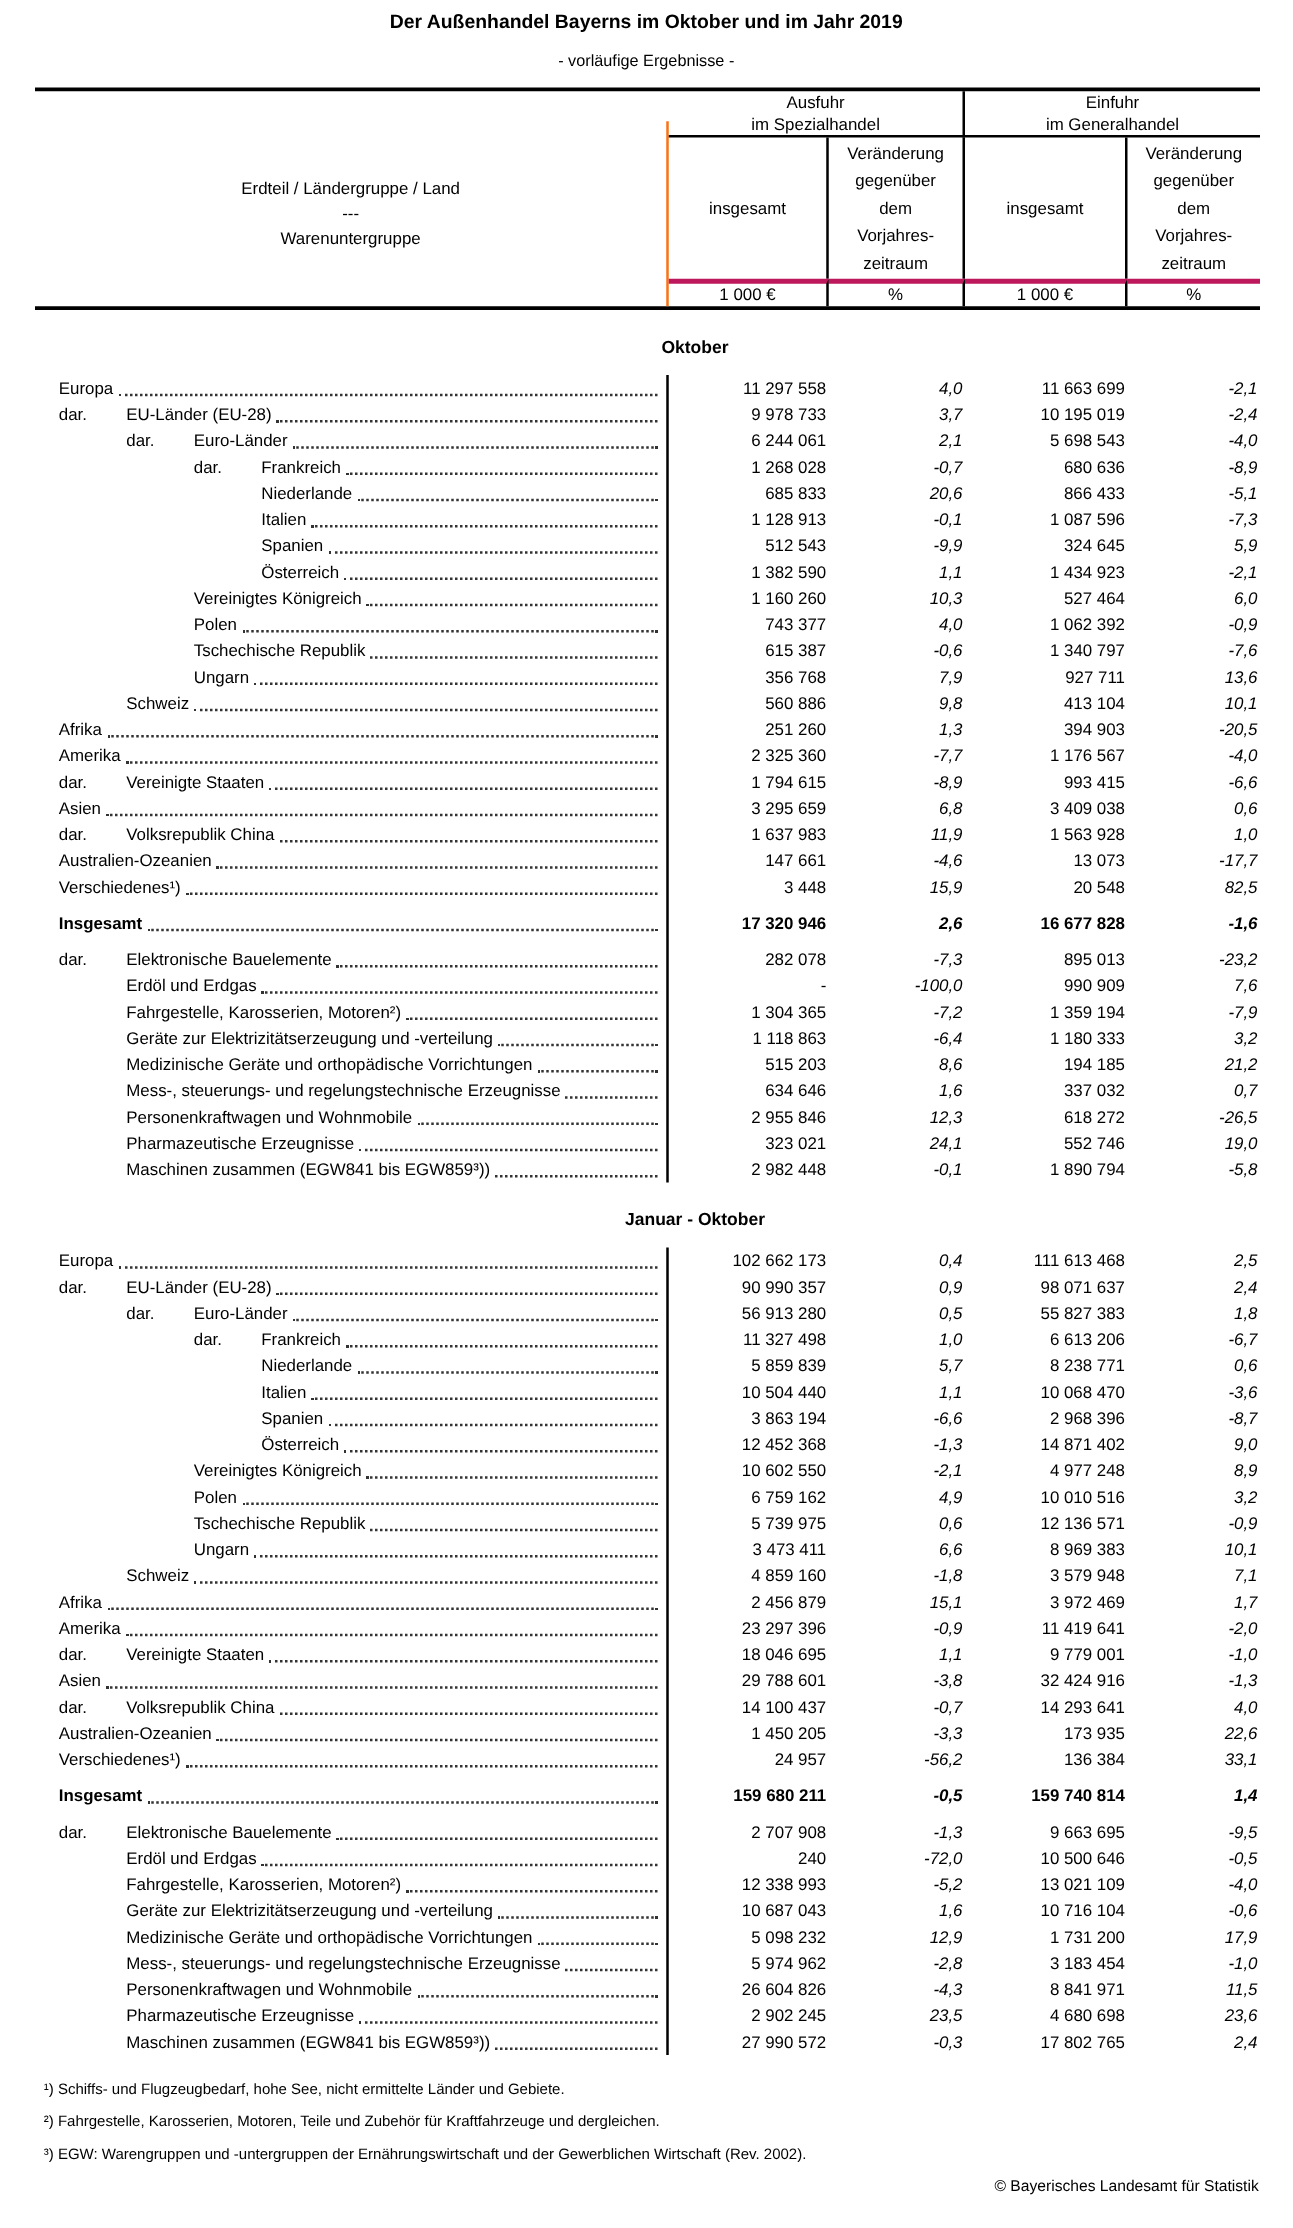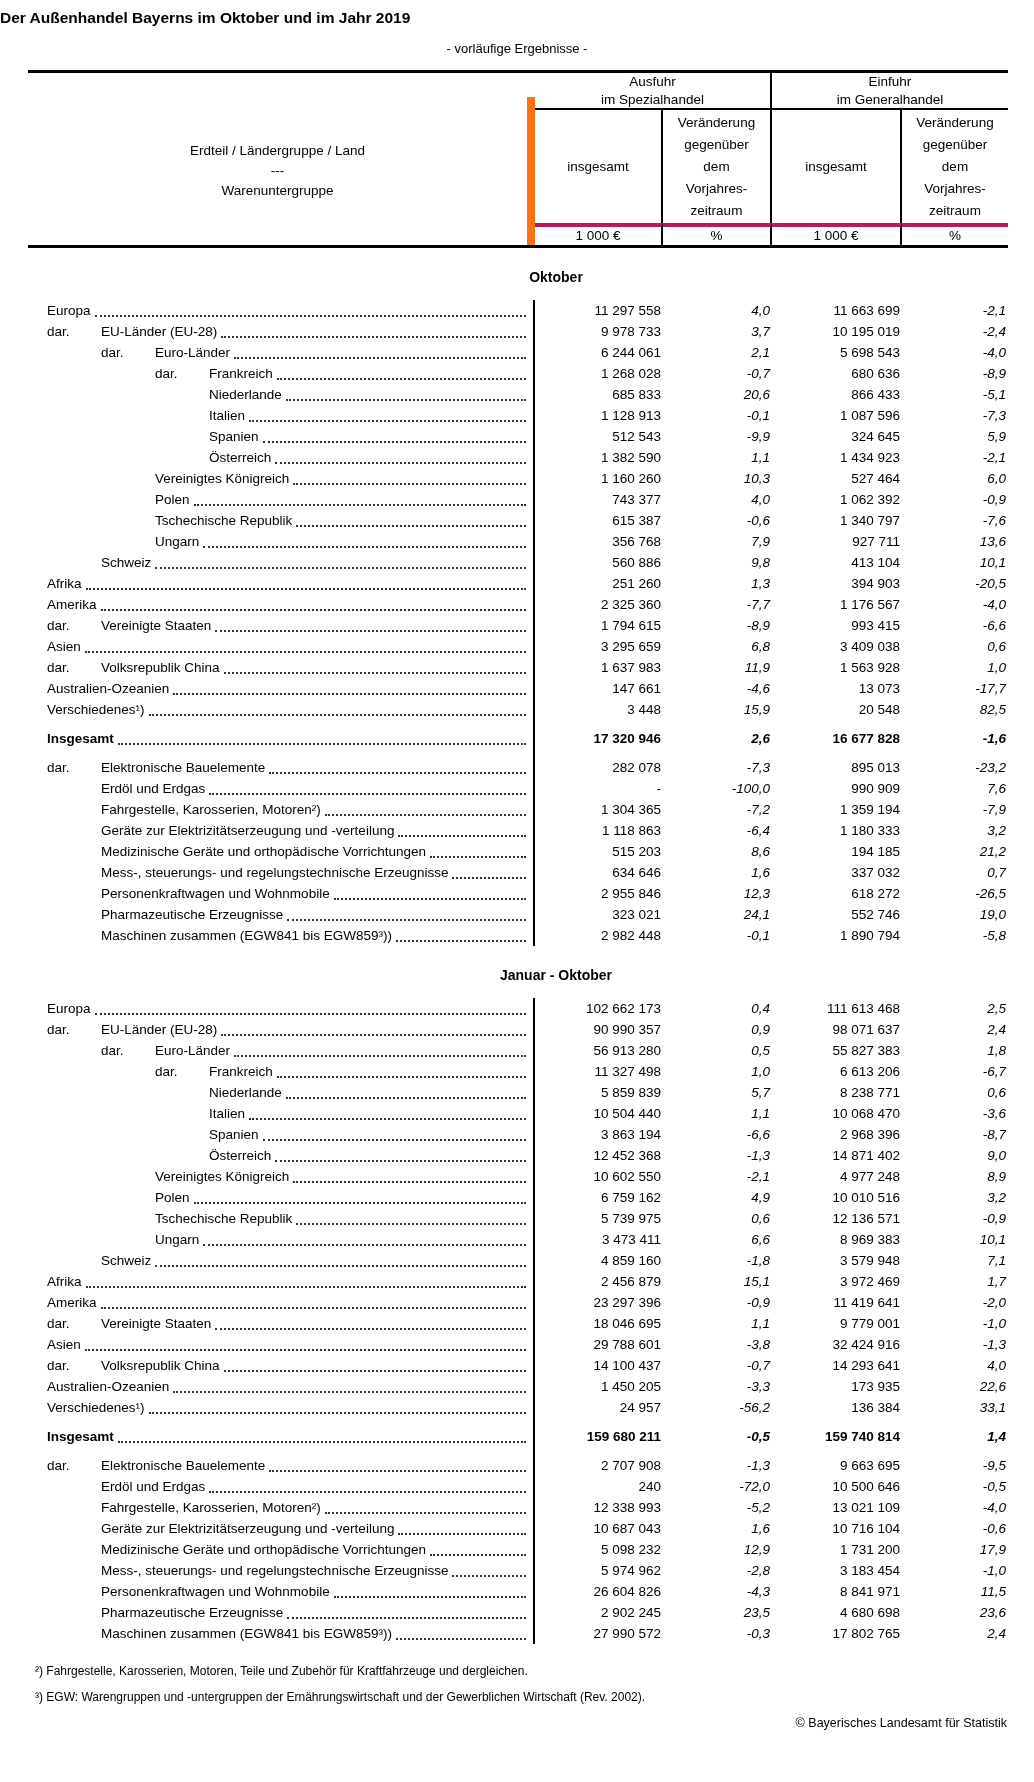--- a/index.html
+++ b/index.html
@@ -3,31 +3,31 @@
 <meta charset="utf-8">
 <style>
   html,body{margin:0;padding:0;}
   body{
     width:1034px;height:1782px;overflow:hidden;position:relative;
     background:#fff;color:#000;
     font-family:"Liberation Sans","DejaVu Sans",sans-serif;
     font-size:13.5px;
     padding-top:9px;box-sizing:border-box;
   }
-  .title{margin:0;font-size:15.5px;font-weight:bold;}
+  .title{margin:0;text-align:center;font-size:15.5px;font-weight:bold;}
   .subtitle{margin-top:14px;text-align:center;font-size:13px;}
 
   
   .tbl{margin:14px 26px 0 28px;width:980px;
        border-top:3px solid #000;border-bottom:3px solid #000;box-sizing:content-box;}
   .hgrid{display:grid;grid-template-columns:507px 128px 109px 130px 106px;
          grid-template-rows:37px 113px 22px;}
   .hgrid > div{box-sizing:border-box;display:flex;align-items:center;justify-content:center;
                text-align:center;white-space:pre-line;}
-  .h-stub{grid-area:1/1/4/2;border-right:8px solid #f97316;line-height:20px;margin-top:24px;}
+  .h-stub{grid-area:1/1/4/2;border-right:2px solid #f97316;line-height:20px;margin-top:24px;}
   .h-exp {grid-area:1/2/2/4;border-right:2px solid #000;border-bottom:2px solid #000;line-height:18px;}
   .h-imp {grid-area:1/4/2/6;border-bottom:2px solid #000;line-height:18px;}
   .h-ins1{grid-area:2/2/3/3;border-right:2px solid #000;}
   .h-chg1{grid-area:2/3/3/4;border-right:2px solid #000;}
   .h-ins2{grid-area:2/4/3/5;border-right:2px solid #000;}
   .h-chg2{grid-area:2/5/3/6;}
   .h-chg1,.h-chg2{align-items:flex-start;line-height:22px;padding-top:1px;}
   .u{border-top:4px solid #be185d;line-height:20px;}
   .u1{grid-area:3/2/4/3;border-right:2px solid #000;}
   .u2{grid-area:3/3/4/4;border-right:2px solid #000;}
@@ -706,17 +706,18 @@
         <span class="leader"></span>
       </div>
       <div class="val">27 990 572</div>
       <div class="val pct">-0,3</div>
       <div class="val">17 802 765</div>
       <div class="val pct">2,4</div>
     </div>
   </div>
 
 <div class="footnotes">
+  <div class="fn">¹) Schiffs- und Flugzeugbedarf, hohe See, nicht ermittelte Länder und Gebiete.</div>
   <div class="fn">²) Fahrgestelle, Karosserien, Motoren, Teile und Zubehör für Kraftfahrzeuge und dergleichen.</div>
   <div class="fn">³) EGW: Warengruppen und -untergruppen der Ernährungswirtschaft und der Gewerblichen Wirtschaft (Rev. 2002).</div>
 </div>
 
 <div class="copyright">© Bayerisches Landesamt für Statistik</div>
 
 </body></html>

